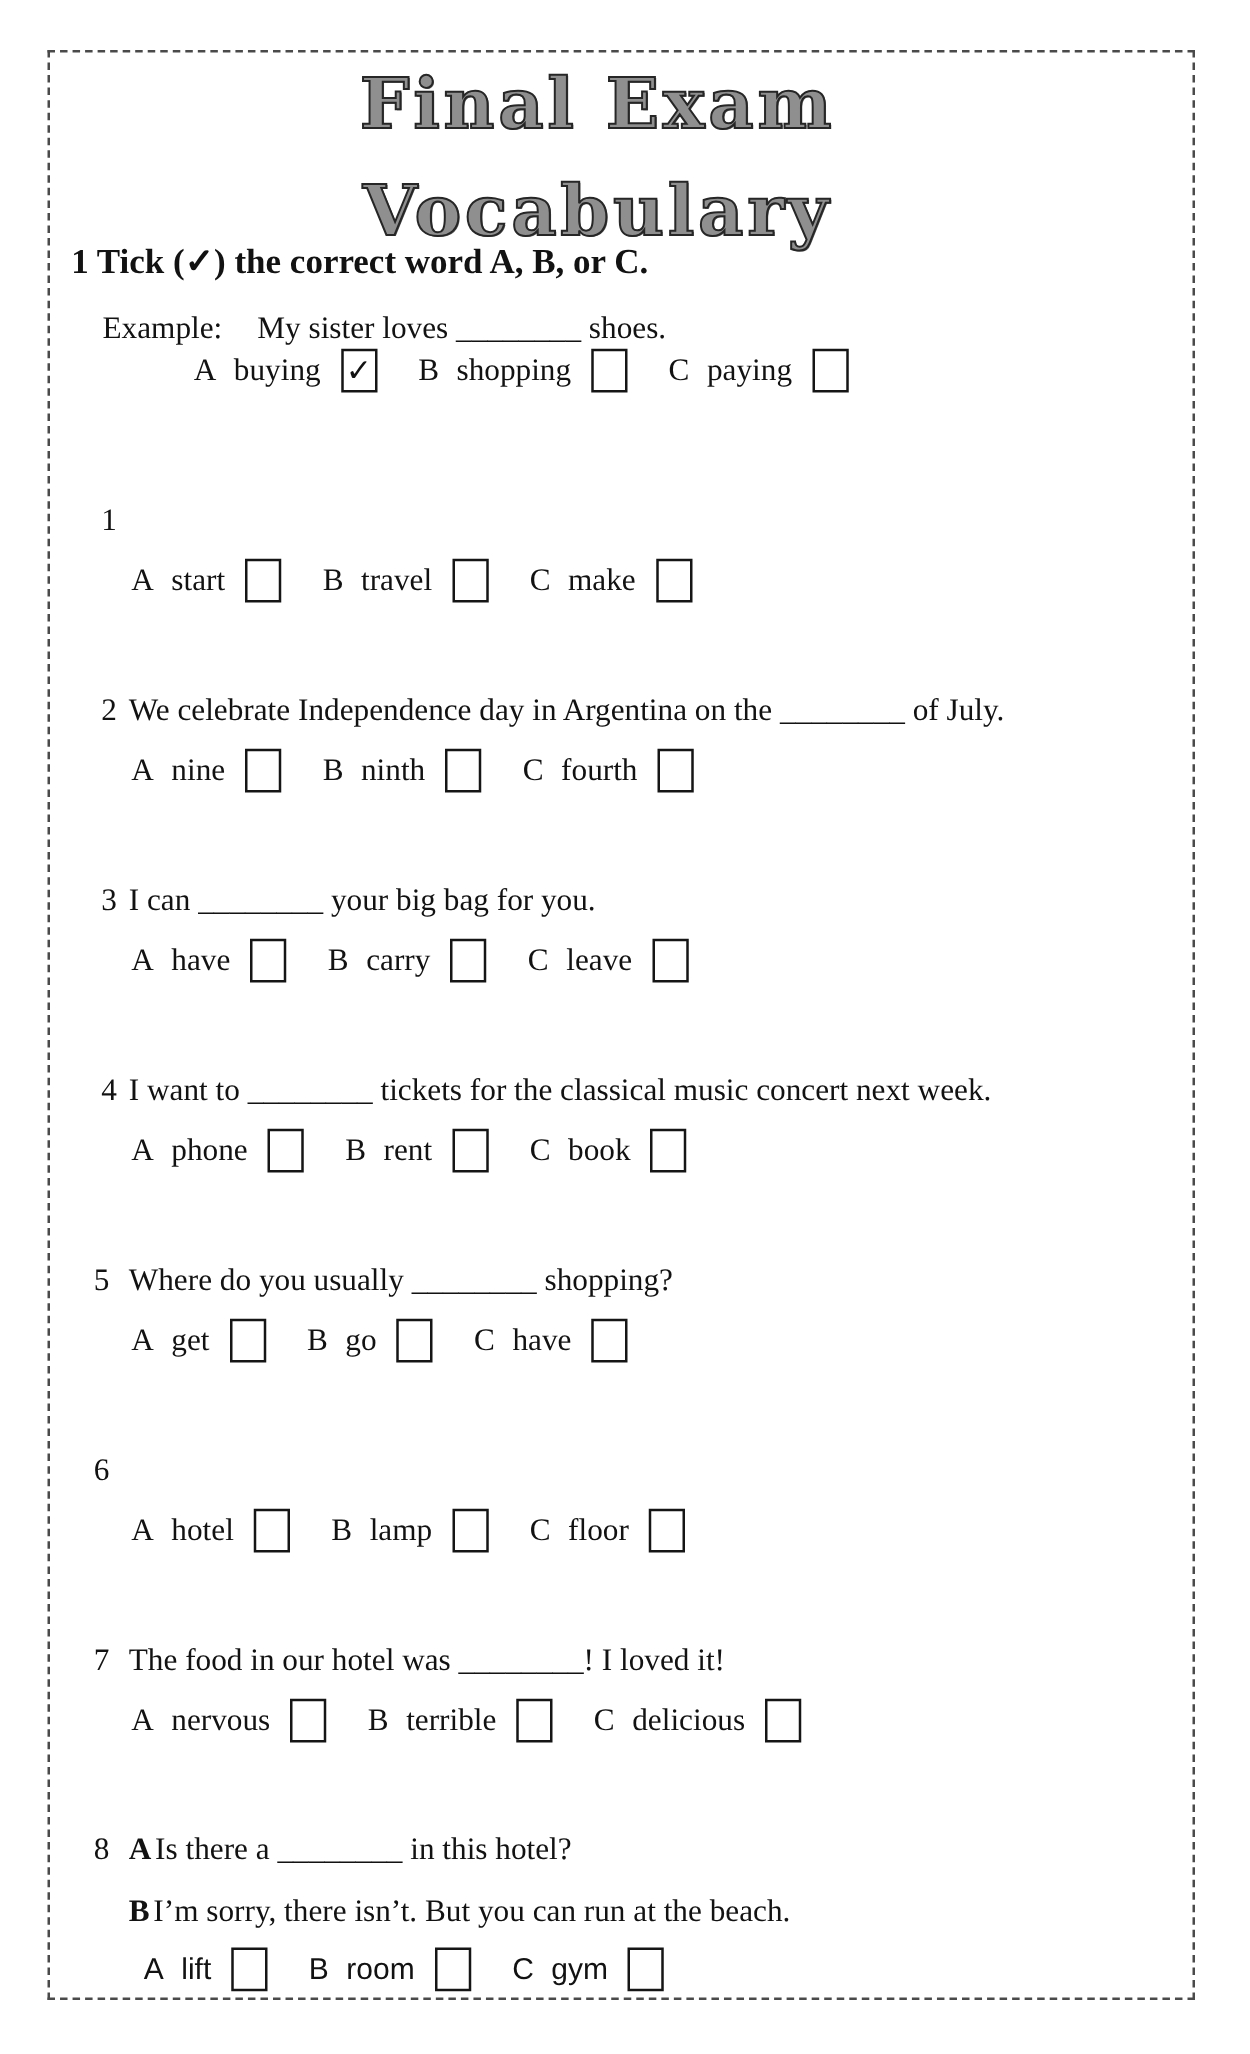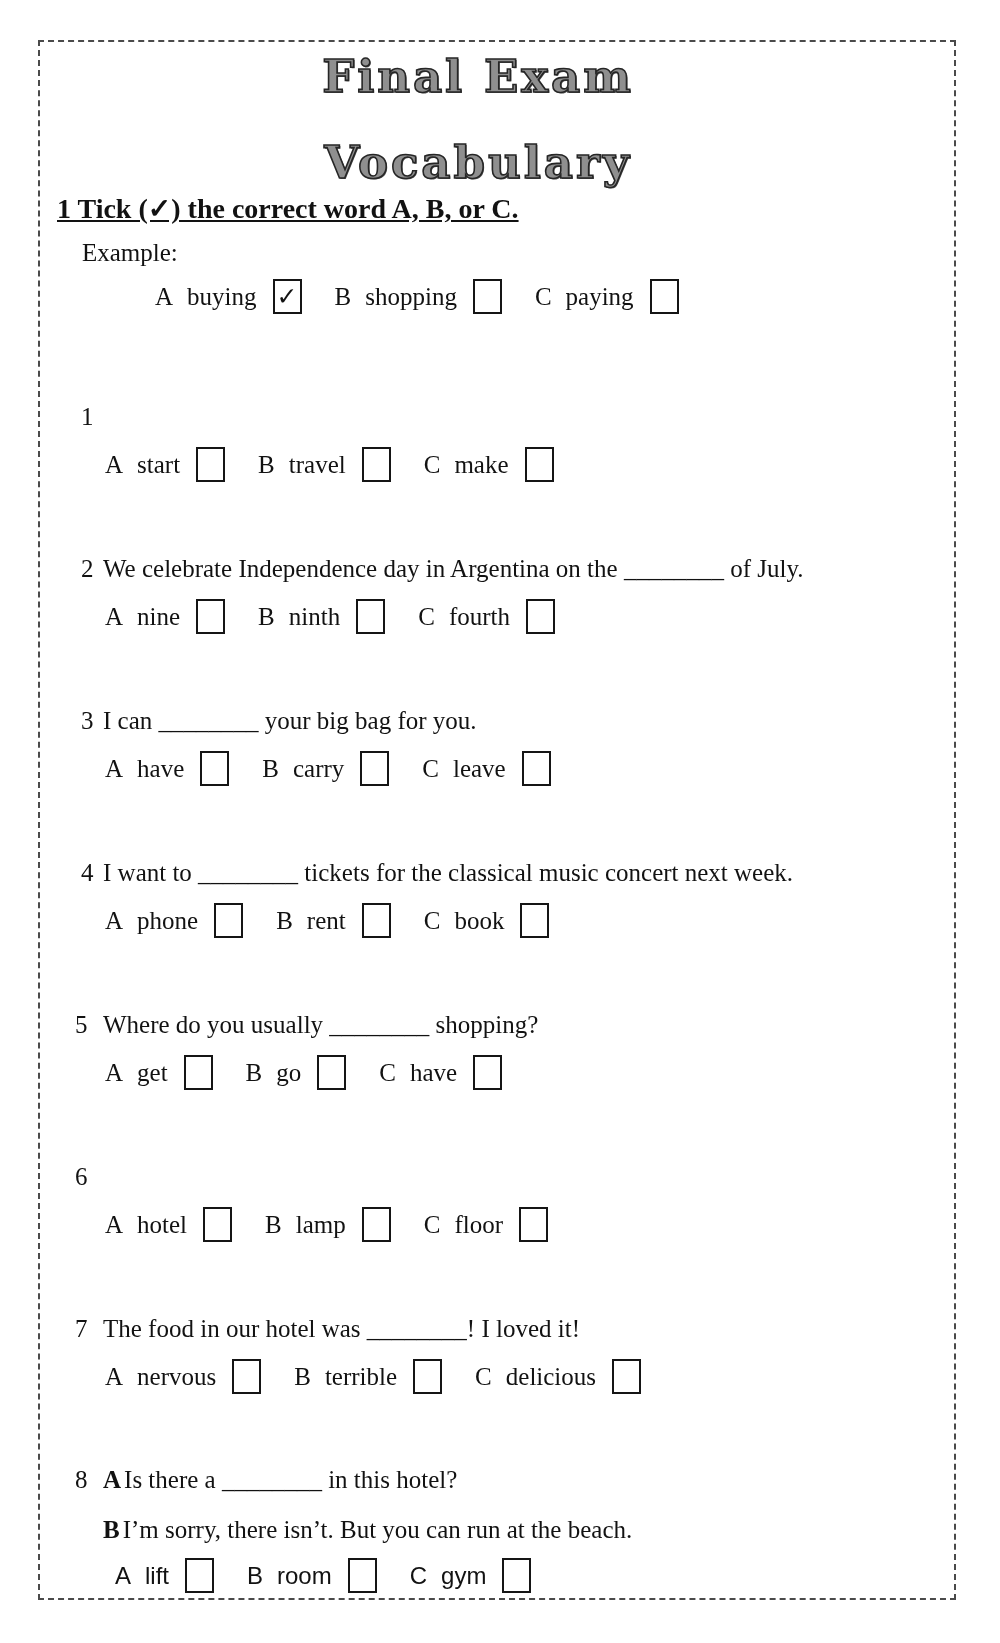--- a/index.html
+++ b/index.html
@@ -20,39 +20,38 @@
     box-sizing: border-box;
     pointer-events: none;
   }
   .title-line {
     position: absolute;
     left: 38px;
     width: 880px;
     text-align: center;
     font-family: "DejaVu Serif", serif;
     font-weight: bold;
-    font-size: 45px;
+    font-size: 56px;
     letter-spacing: 3px;
     color: #8f8f8f;
     -webkit-text-stroke: 1.6px #262626;
     text-shadow: 1px 1px 0 #555555;
   }
   .title-1 { top: 50px; }
   .title-2 { top: 136px; }
   .section-heading {
     position: absolute;
     left: 57px; top: 192px;
     font-size: 28px;
     font-weight: bold;
     white-space: nowrap;
-    text-decoration: underline;
   }
   .example-line {
     position: absolute;
-    left: 82px; top: 239px;
+    left: 82px; top: 249px;
     font-size: 25px;
     display: flex;
     white-space: nowrap;
   }
   .example-label { margin-right: 28px; }
   .options-row {
     position: absolute;
     display: flex;
     align-items: center;
     font-size: 25px;
@@ -103,20 +102,21 @@
 
 <div class="sheet-border"></div>
 
 <div class="title-line title-1">Final Exam</div>
 <div class="title-line title-2">Vocabulary</div>
 
 <div class="section-heading">1 Tick (✓) the correct word A, B, or C.</div>
 
 <div class="example-line">
   <span class="example-label">Example:</span>
+  <span>My sister loves ________ shoes.</span>
 </div>
 
 <div class="options-row example-options">
   <span class="opt">
     <span class="opt-letter">A</span>
     <span class="opt-word">buying</span>
     <span class="checkbox">✓</span>
   </span>
   <span class="opt">
     <span class="opt-letter">B</span>

